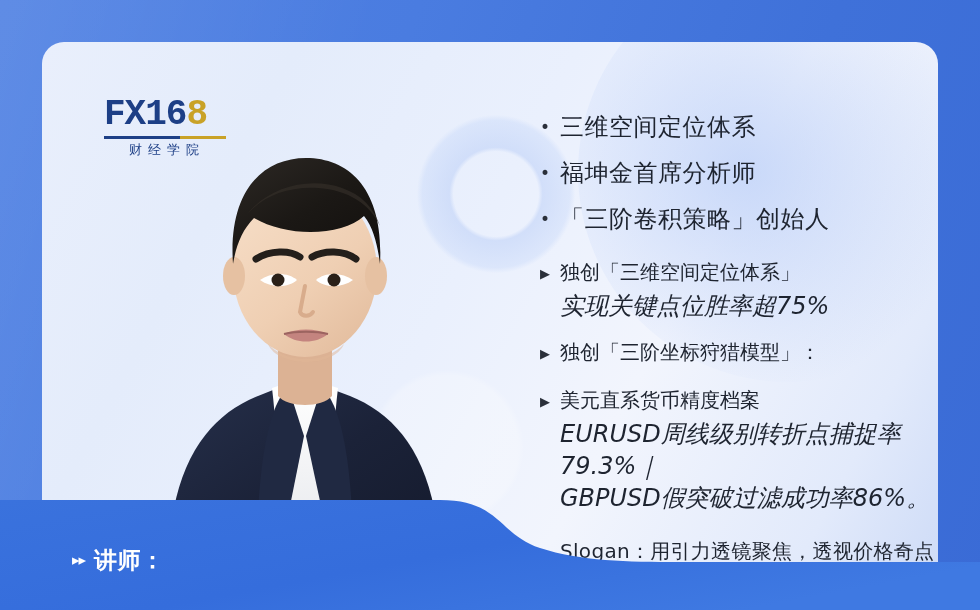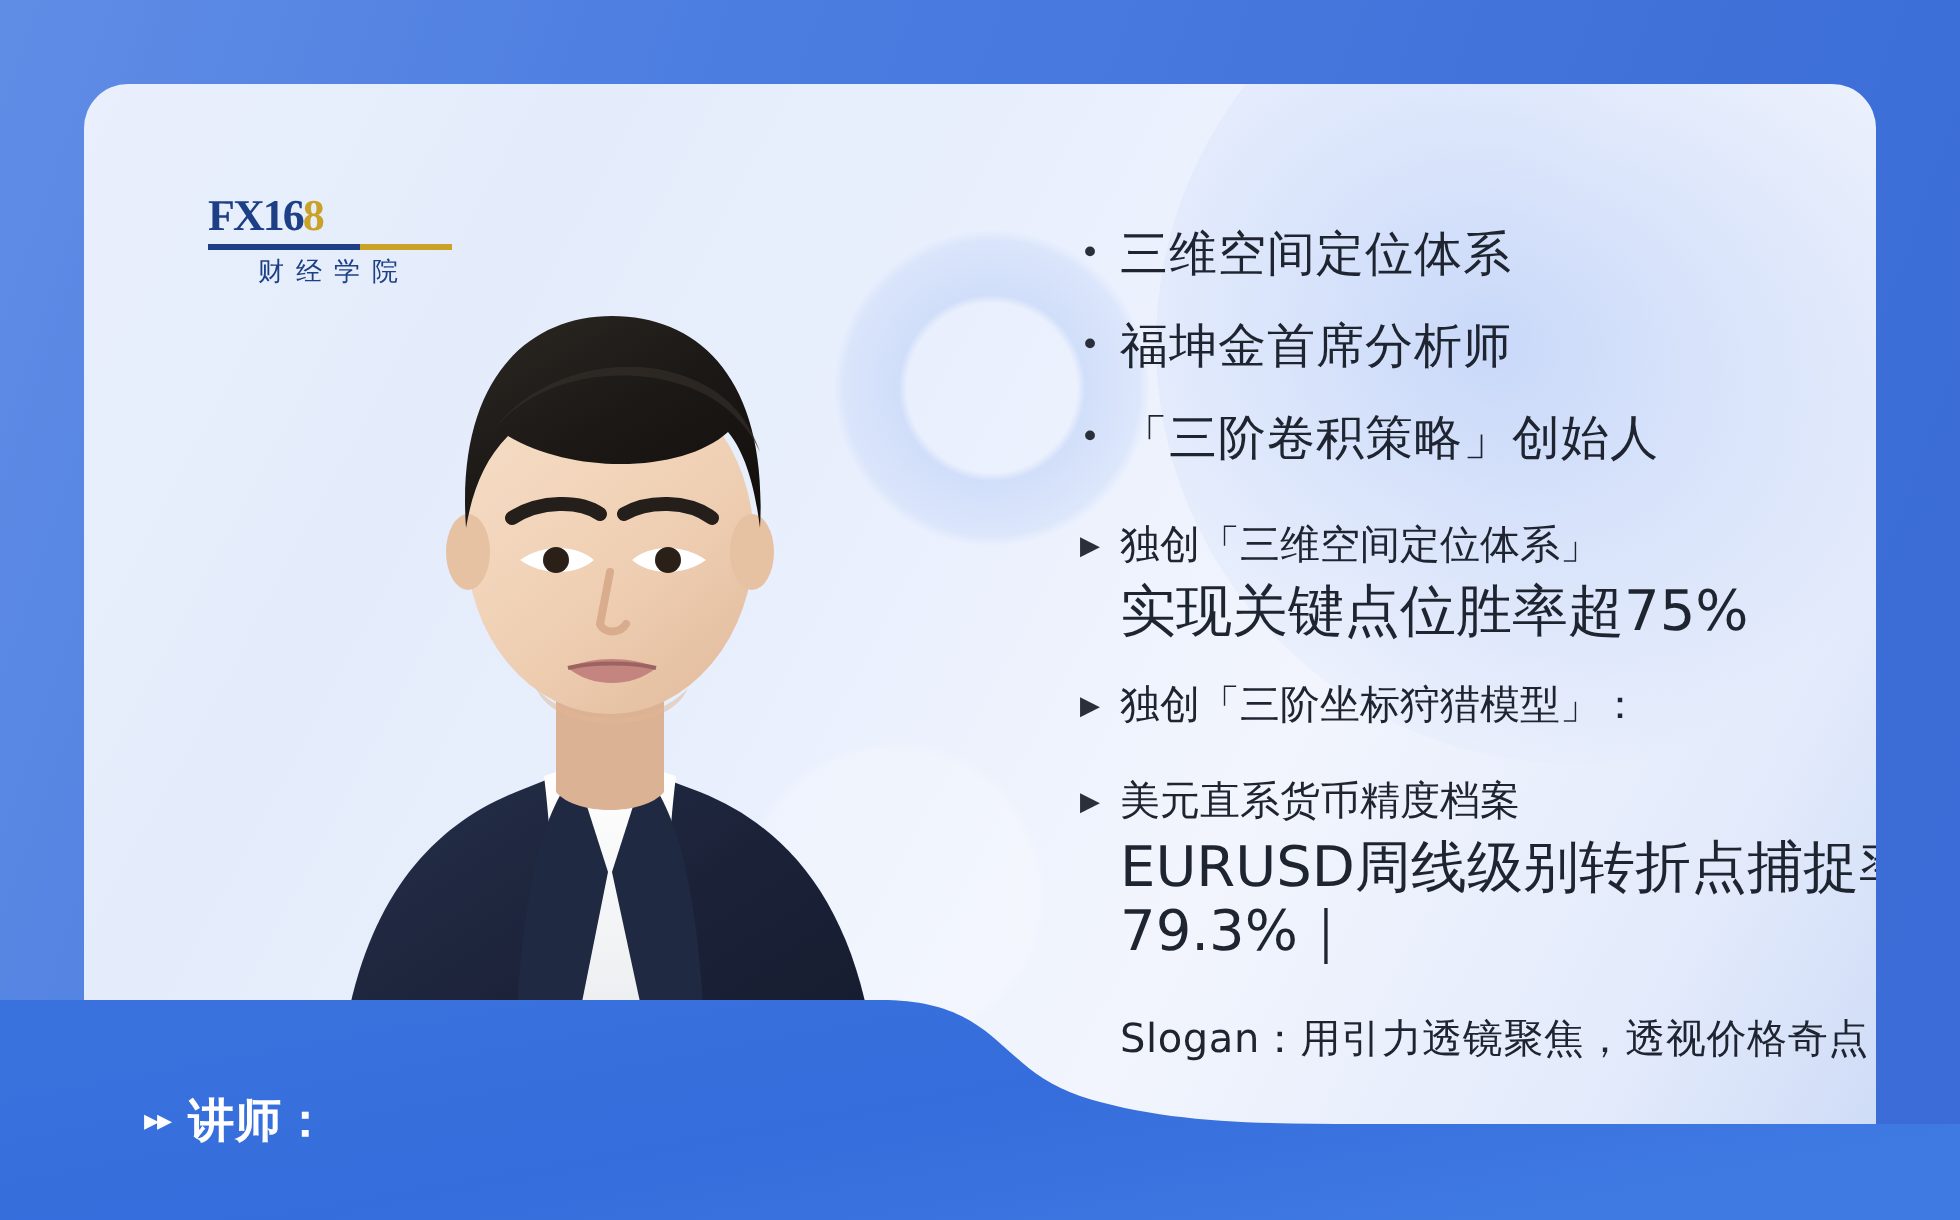--- a/index.html
+++ b/index.html
@@ -38,21 +38,21 @@
        rgba(255,255,255,0) 56% 100%);
   }
   .ring2{
     position:absolute;left:300px;top:300px;width:210px;height:210px;border-radius:50%;
     background:radial-gradient(circle,rgba(255,255,255,.45) 0 48%,rgba(255,255,255,0) 52%);
     opacity:.5;
   }
   
   .logo{position:absolute;left:62px;top:55px;width:122px;}
   .logo-word{
-    font-family:Liberation Serif, serif;font-weight:bold;font-size:22px;
+    font-family:Liberation Mono, monospace;font-weight:bold;font-size:36px;
     letter-spacing:-1px;line-height:1;color:#1d3f86;white-space:nowrap;
   }
   .logo-word .eight{color:#c9a227;}
   .logo-rule{display:flex;height:3px;margin:3px 0 2px 0;}
   .logo-rule i{display:block;height:100%;}
   .logo-rule .l{flex:0 0 62%;background:#1d3f86;}
   .logo-rule .r{flex:1;background:#c9a227;}
   .logo-sub{
     font-size:13px;color:#1d3f86;letter-spacing:6px;text-align:center;
     font-family:"DejaVu Sans",sans-serif;padding-left:4px;
@@ -65,21 +65,21 @@
     position:absolute;left:498px;top:62px;width:436px;
     color:#1e2430;font-family:"DejaVu Sans",sans-serif;
   }
   .bl{display:flex;align-items:flex-start;}
   .mk{flex:0 0 auto;width:20px;text-align:left;line-height:inherit;}
   .mk.dot{font-size:17px;color:#2a2f3a;}
   .mk.tri{font-size:13px;color:#2a2f3a;padding-top:2px;}
   .txt{flex:1;}
   .g1 .bl{font-size:24px;line-height:46px;letter-spacing:.5px;}
   .g2 .bl{font-size:20px;line-height:32px;}
-  .g2 .sub{font-size:28px;line-height:32px;padding-left:20px;}
+  .g2 .sub{font-size:24px;line-height:32px;padding-left:20px;font-style:italic;}
   .g2 .blk{margin-top:14px;}
   .slogan{font-size:20px;line-height:30px;margin-top:22px;padding-left:20px;letter-spacing:.3px;}
   
   .dotgrid{
     position:absolute;left:800px;top:516px;width:128px;height:46px;
     background-image:radial-gradient(#8fb0ef 2.6px,transparent 2.7px);
     background-size:14px 15px;background-position:2px 3px;opacity:.85;
   }
   
   .band{position:absolute;left:0;bottom:0;width:980px;height:110px;}
@@ -211,20 +211,21 @@
             <span class="txt">独创「三阶坐标狩猎模型」：</span>
           </div>
         </div>
 
         <div class="blk">
           <div class="bl">
             <span class="mk tri">▶</span>
             <span class="txt">美元直系货币精度档案</span>
           </div>
           <div class="sub">EURUSD周线级别转折点捕捉率79.3%｜</div>
+          <div class="sub">GBPUSD假突破过滤成功率86%。</div>
         </div>
 
         <div class="slogan">Slogan：用引力透镜聚焦，透视价格奇点</div>
       </div>
     </div>
 
     <div class="dotgrid"></div>
   </div>
 
   <div class="band">

